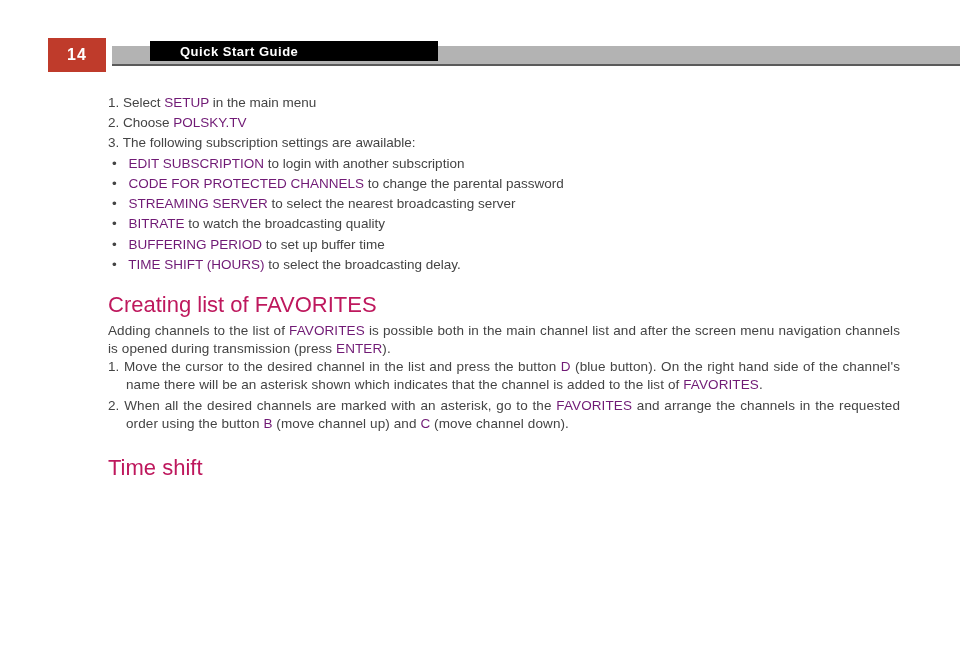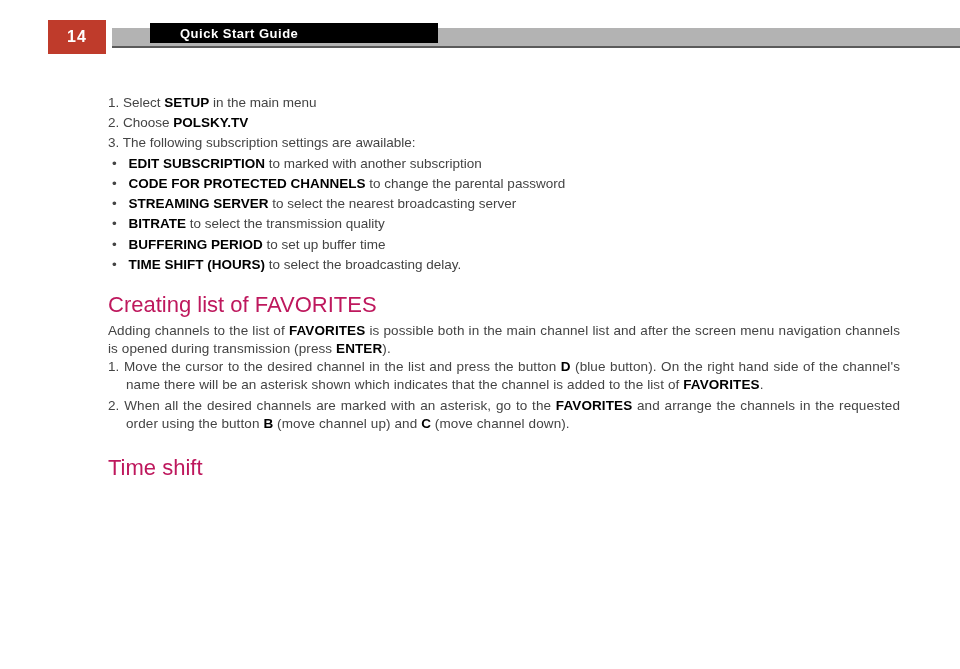--- a/index.html
+++ b/index.html
@@ -7,21 +7,21 @@
     width: 960px;
     height: 669px;
     font-family: Arial, Helvetica, sans-serif;
     background: #fff;
     color: #333;
     position: relative;
     overflow: hidden;
   }
   .header-bar {
     position: absolute;
-    top: 20px;
+    top: 38px;
     left: 0;
     width: 100%;
     height: 28px;
     text-align: right;
   }
   .gray-bar {
     position: absolute;
     top: 8px;
     left: 112px;
     right: 0;
@@ -80,21 +80,21 @@
   .bullet-row::before { content: "•"; margin-left: -14px; margin-right: 8px; }
   .section-heading {
     font-size: 22px;
     font-weight: normal;
     color: #be185d;
     margin-top: 16px;
     margin-bottom: 2px;
   }
   .justified { text-align: justify; }
   .hang { padding-left: 18px; text-indent: -18px; margin-bottom: 2px; text-align: justify; }
-  b { font-weight: bold; color: #000000; }
+  b { font-weight: normal; color: #701a75; }
   .tight { letter-spacing: 0.1px; }
 </style>
 </head>
 <body>
 
 <div class="header-bar">
   <div class="gray-bar"></div>
   <div class="page-tab">14</div>
   <div class="title-box">Quick Start Guide</div>
   <div class="header-underline"></div>
@@ -104,30 +104,30 @@
 
   <div class="numbered">
     <span>1. Select </span><b>SETUP</b><span> in the main menu</span>
   </div>
   <div class="numbered">
     <span>2. Choose </span><b>POLSKY.TV</b>
   </div>
   <div class="numbered">3. The following subscription settings are awailable:</div>
 
   <div class="bullet-row">
-    <b>EDIT SUBSCRIPTION</b><span> to marked with another subscription</span>
+    <b>EDIT SUBSCRIPTION</b><span> to login with another subscription</span>
   </div>
   <div class="bullet-row">
     <b>CODE FOR PROTECTED CHANNELS</b><span> to change the parental password</span>
   </div>
   <div class="bullet-row">
     <b>STREAMING SERVER</b><span> to select the nearest broadcasting server</span>
   </div>
   <div class="bullet-row">
-    <b>BITRATE</b><span> to select the transmission quality</span>
+    <b>BITRATE</b><span> to watch the broadcasting quality</span>
   </div>
   <div class="bullet-row">
     <b>BUFFERING PERIOD</b><span> to set up buffer time</span>
   </div>
   <div class="bullet-row">
     <b>TIME SHIFT (HOURS)</b><span> to select the broadcasting delay.</span>
   </div>
 
   <div class="section-heading">Creating list of FAVORITES</div>
   <div class="justified tight">

